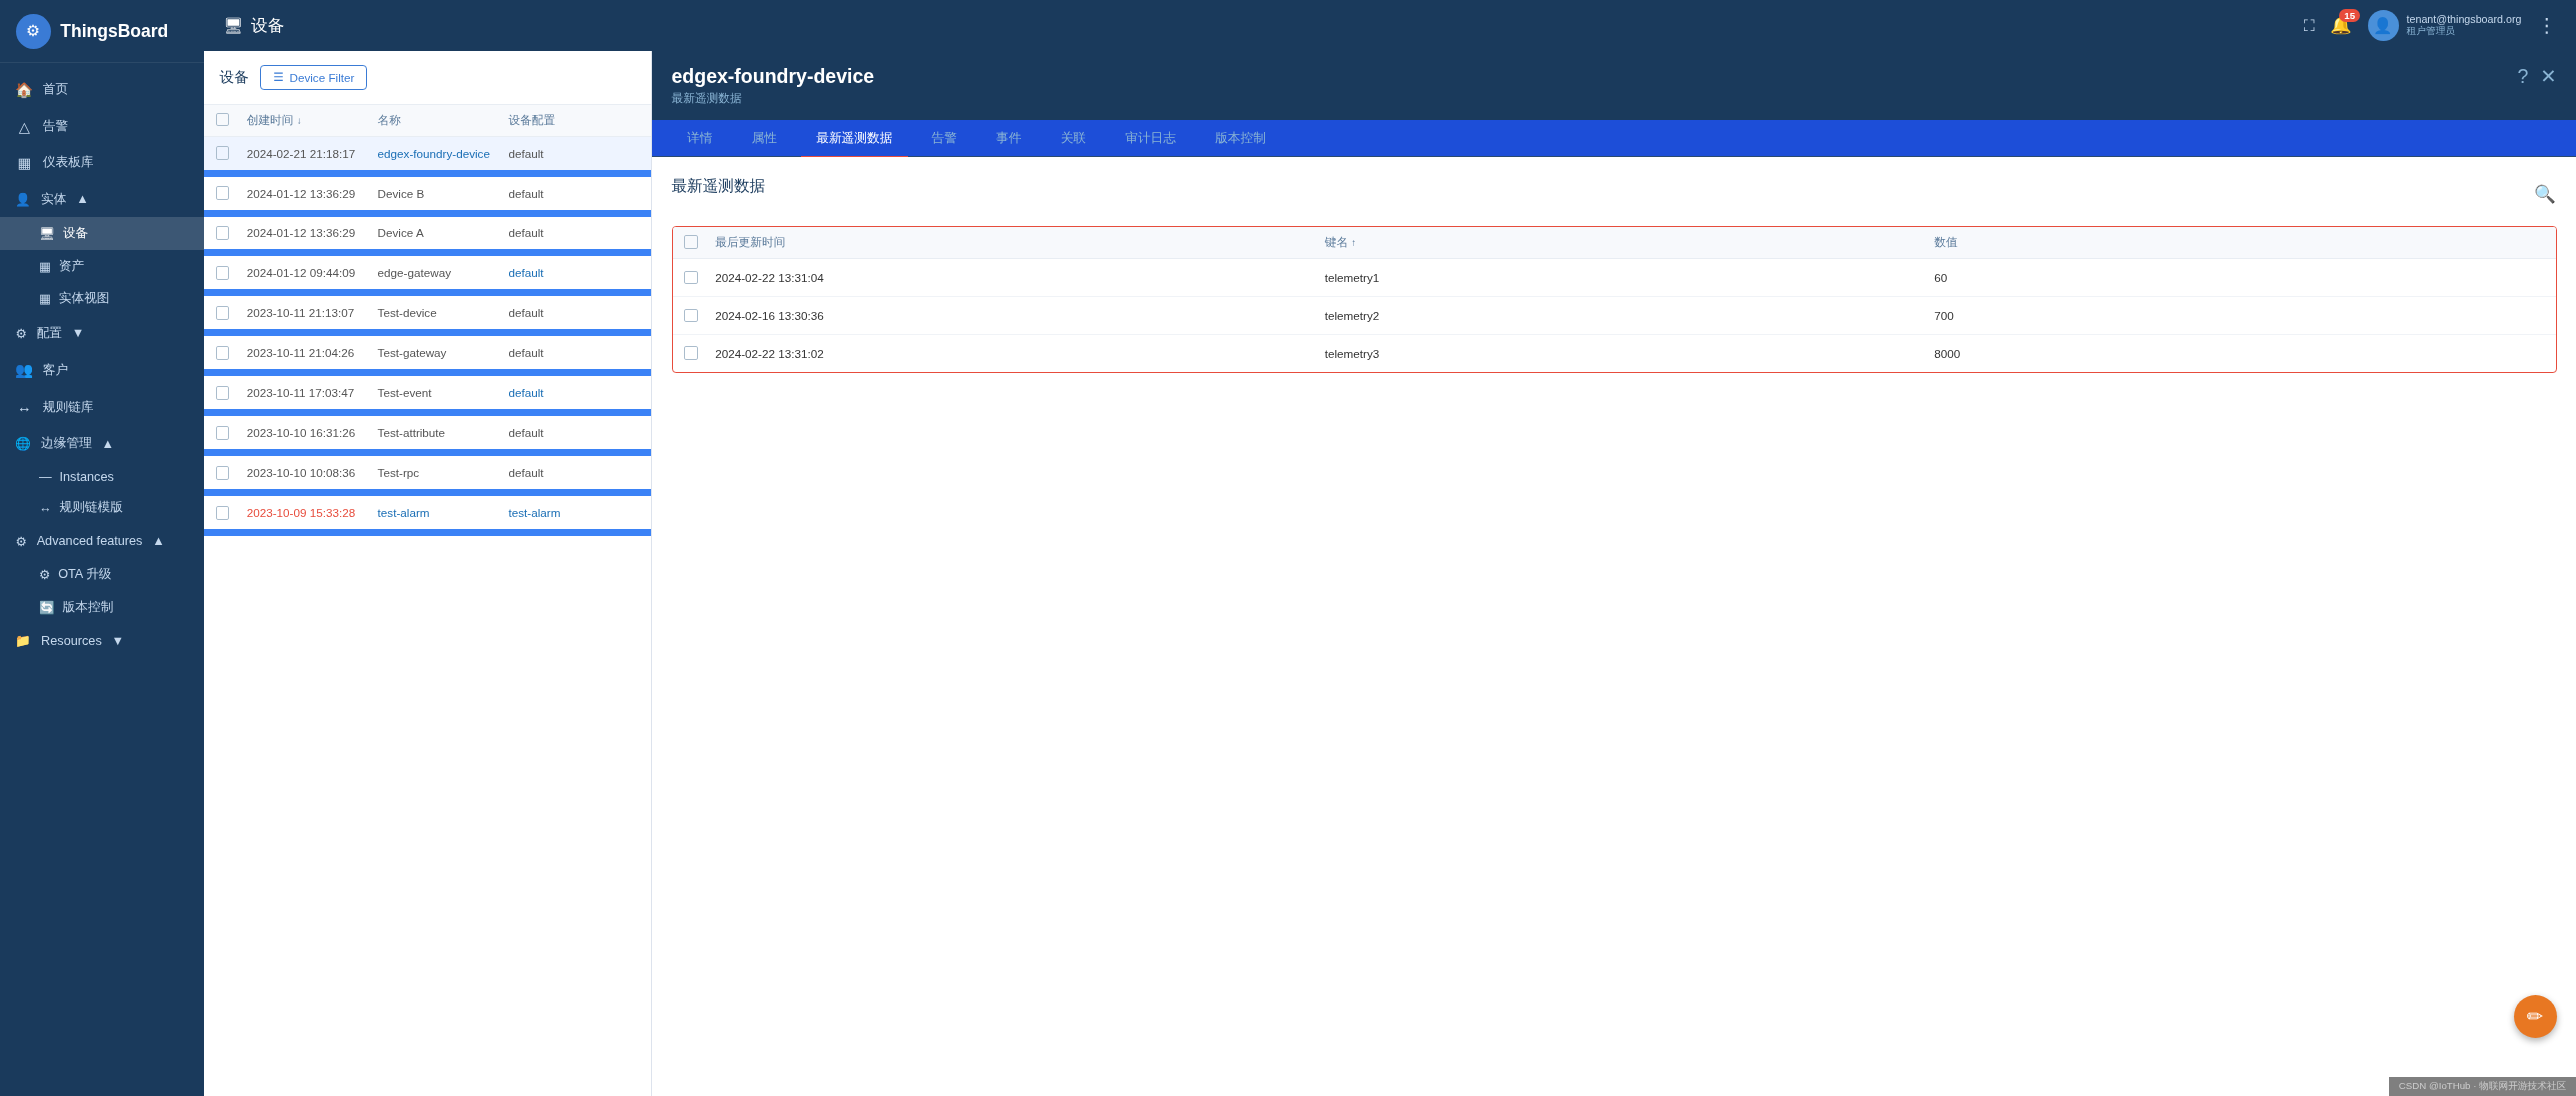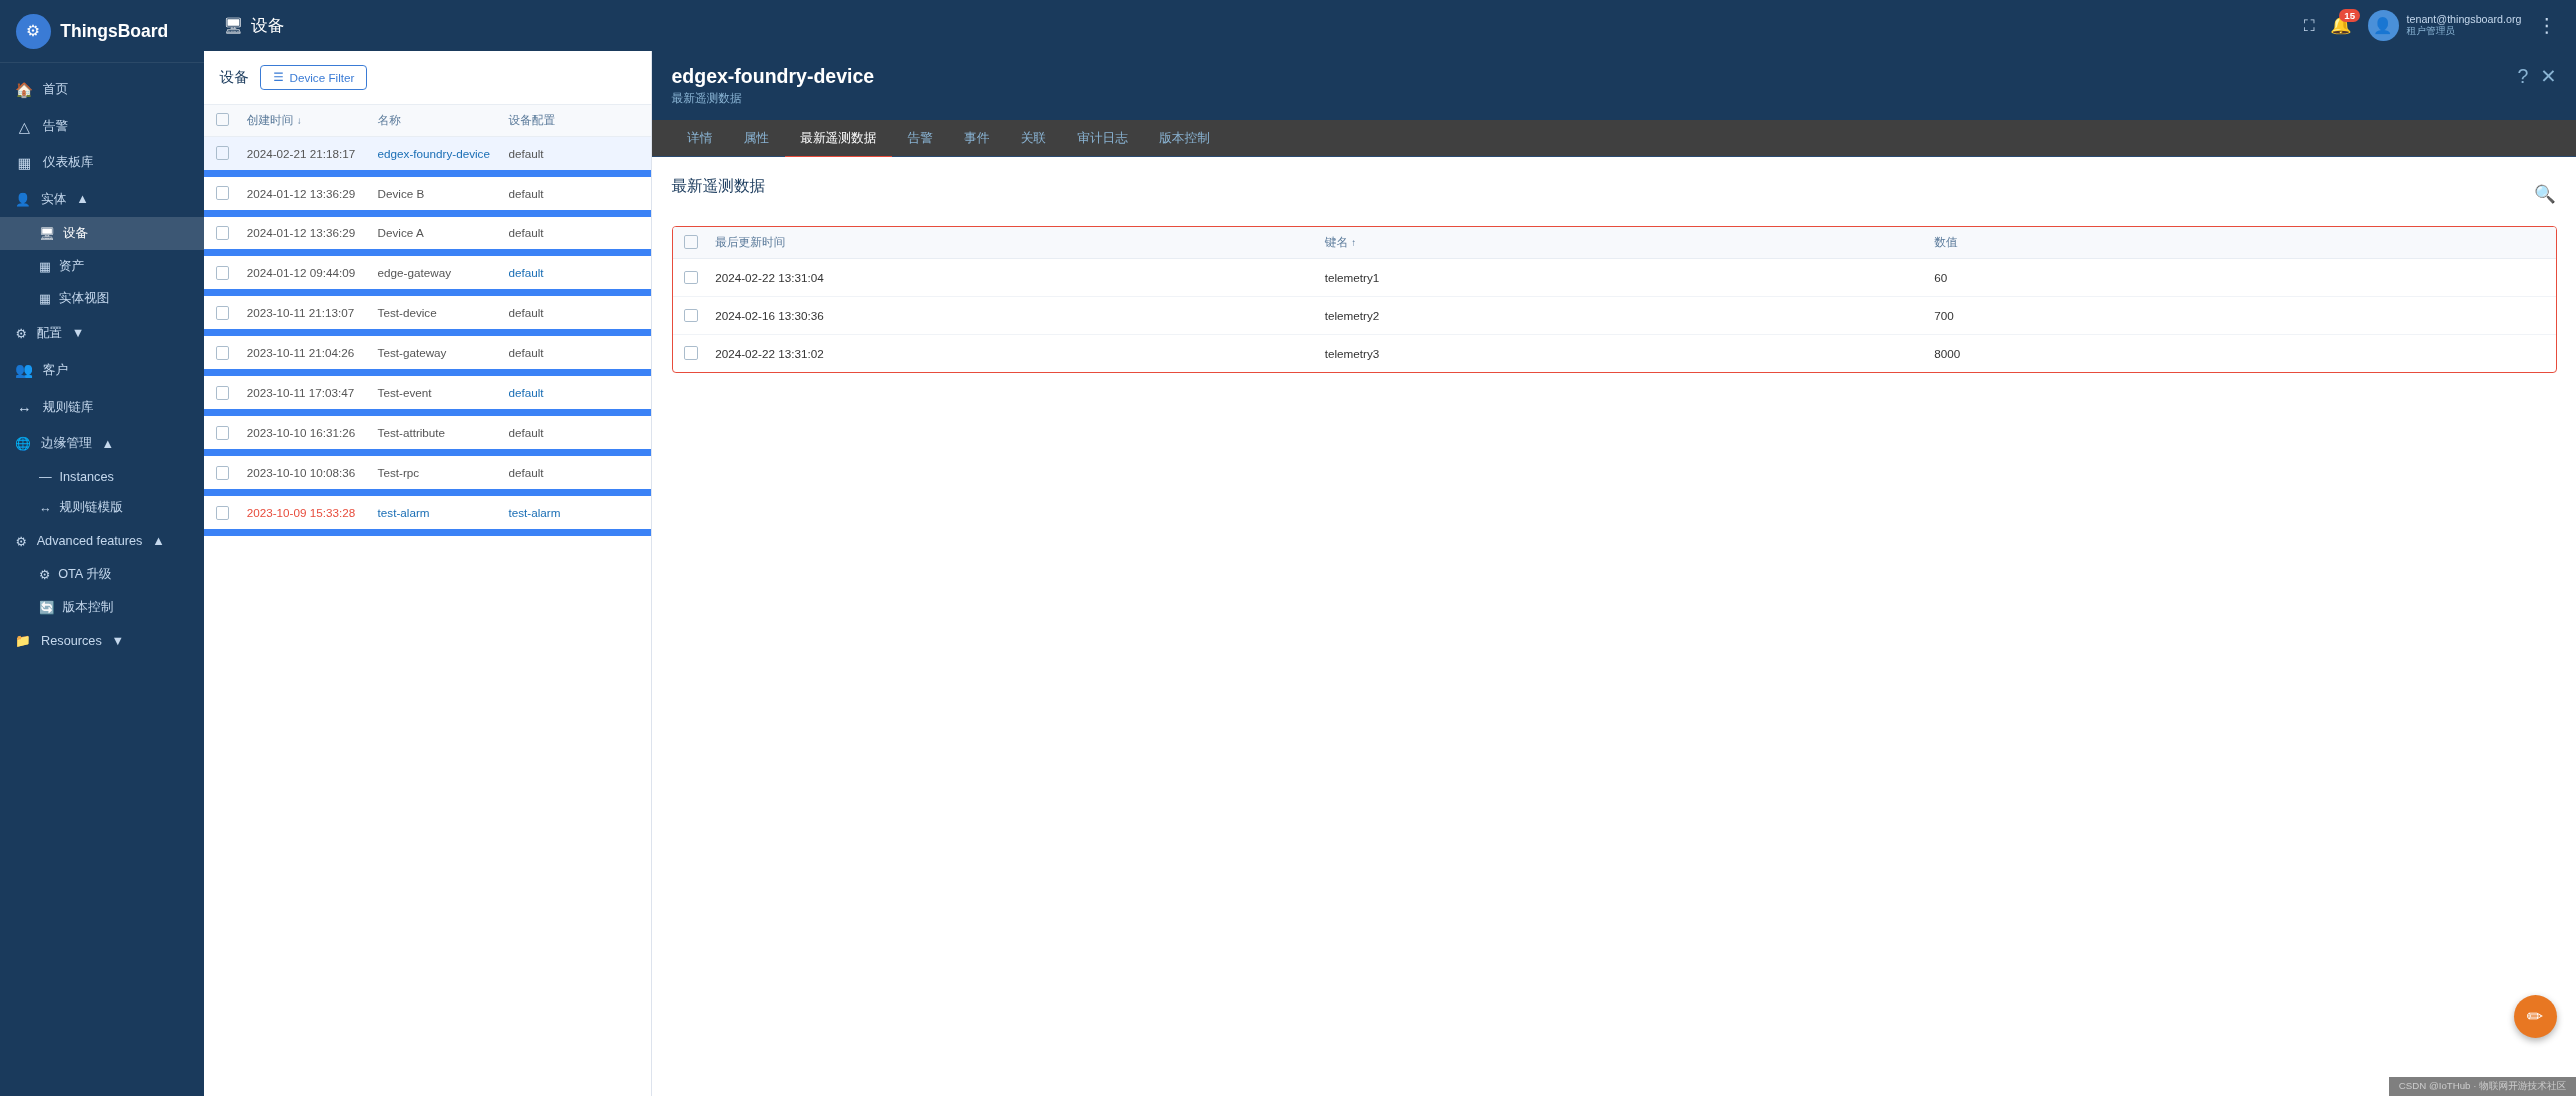--- a/index.html
+++ b/index.html
@@ -228,23 +228,23 @@
     }
     .detail-title { font-size: 19.5px; font-weight: 600; }
     .detail-subtitle { font-size: 11.7px; color: #8ab4d4; margin-top: 3.9px; }
     .detail-header-actions {
       display: flex;
       gap: 11.7px;
       align-items: center;
     }
     .detail-tabs {
       display: flex;
-      background: #404040;
+      background: #1d4ed8;
       padding: 0 19.5px;
-      gap: 0;
+      gap: 8px;
       border-bottom: 1.9px solid #2a4a70;
     }
     .tab-item {
       padding: 9.7px 15.6px;
       color: #8ab4d4;
       font-size: 12.7px;
       cursor: pointer;
       border-bottom: 1.9px solid transparent;
       margin-bottom: -1.9px;
       white-space: nowrap;

